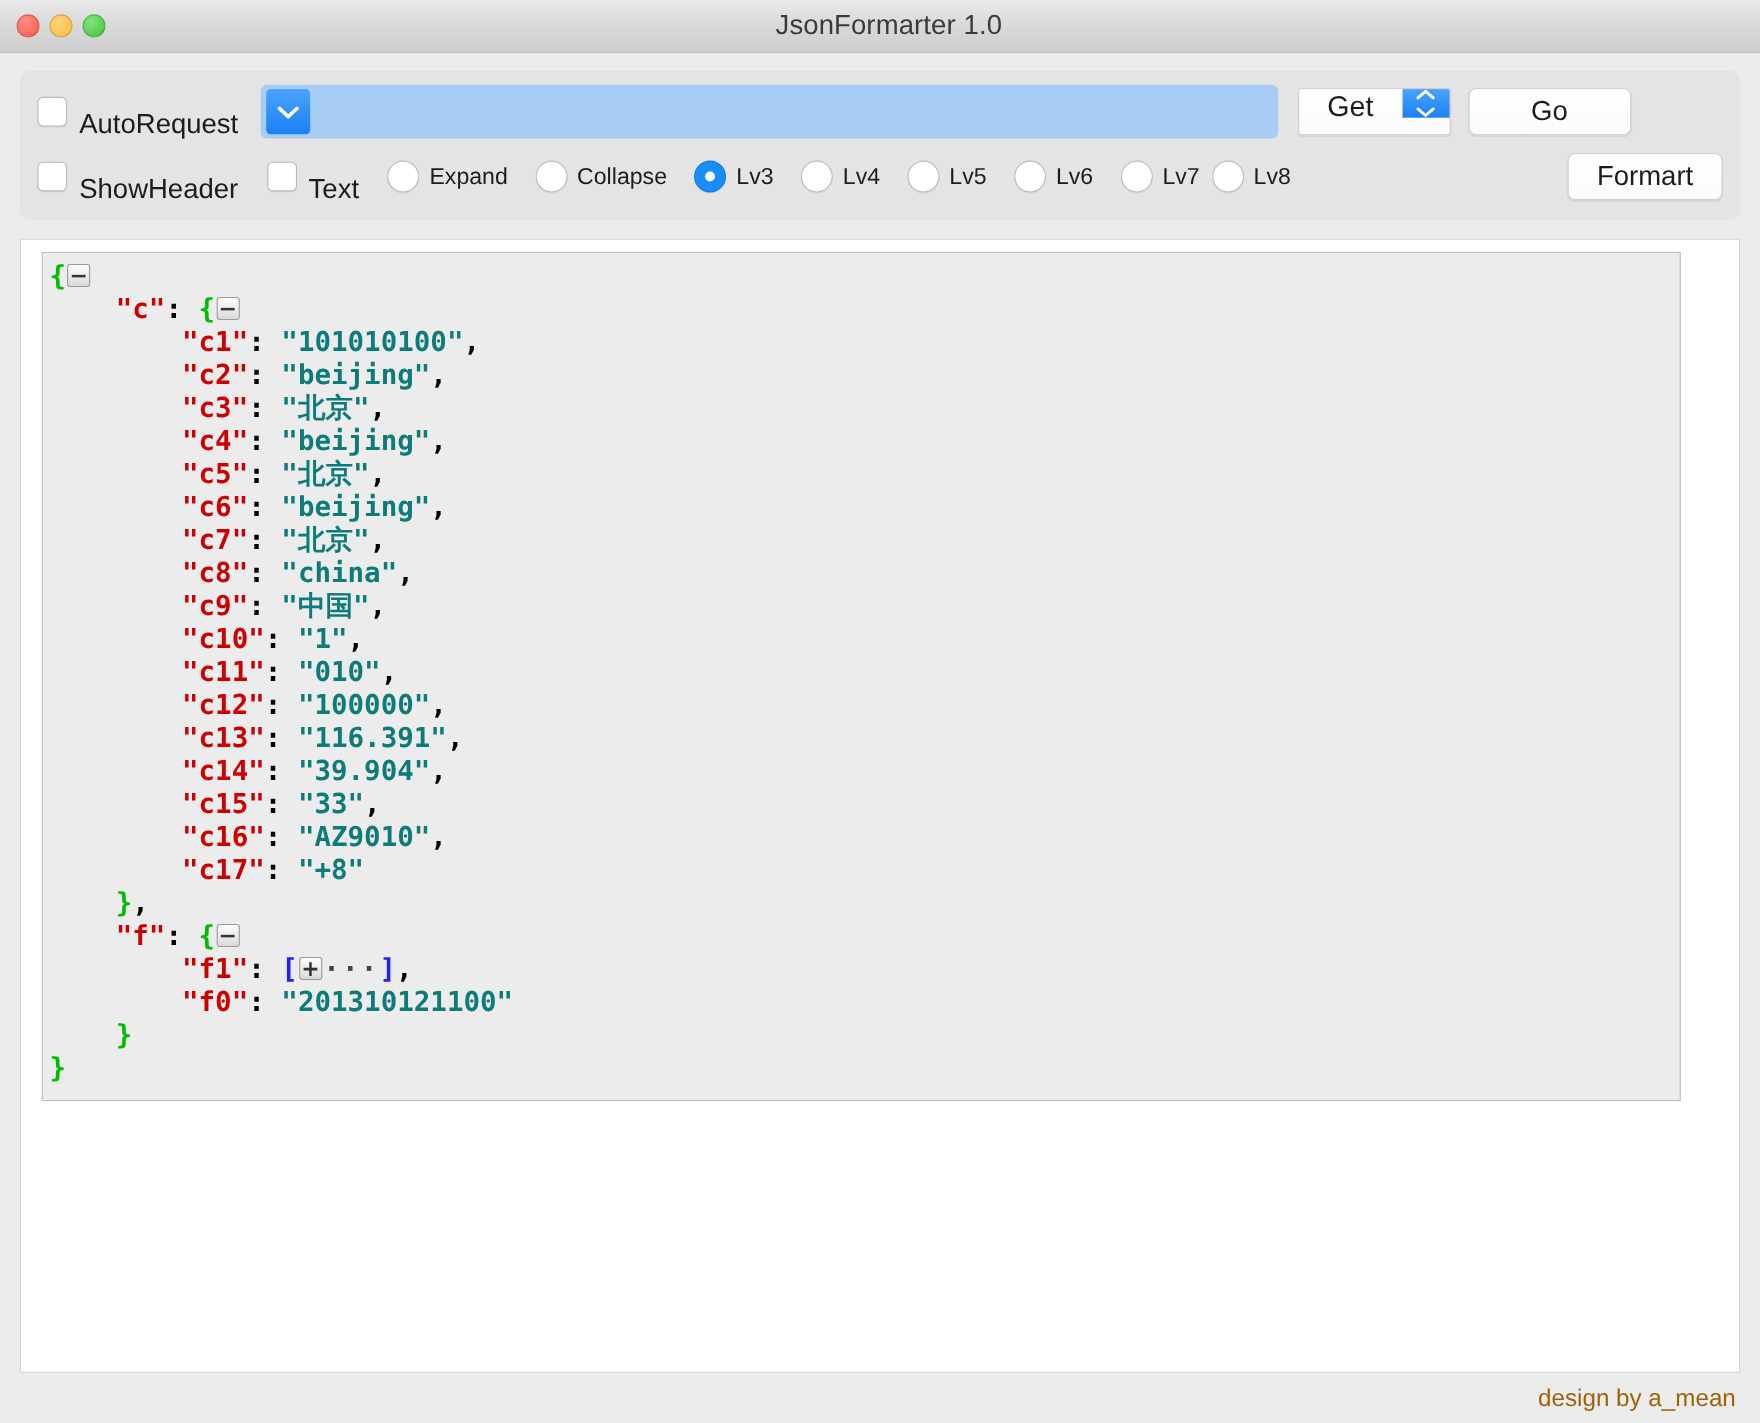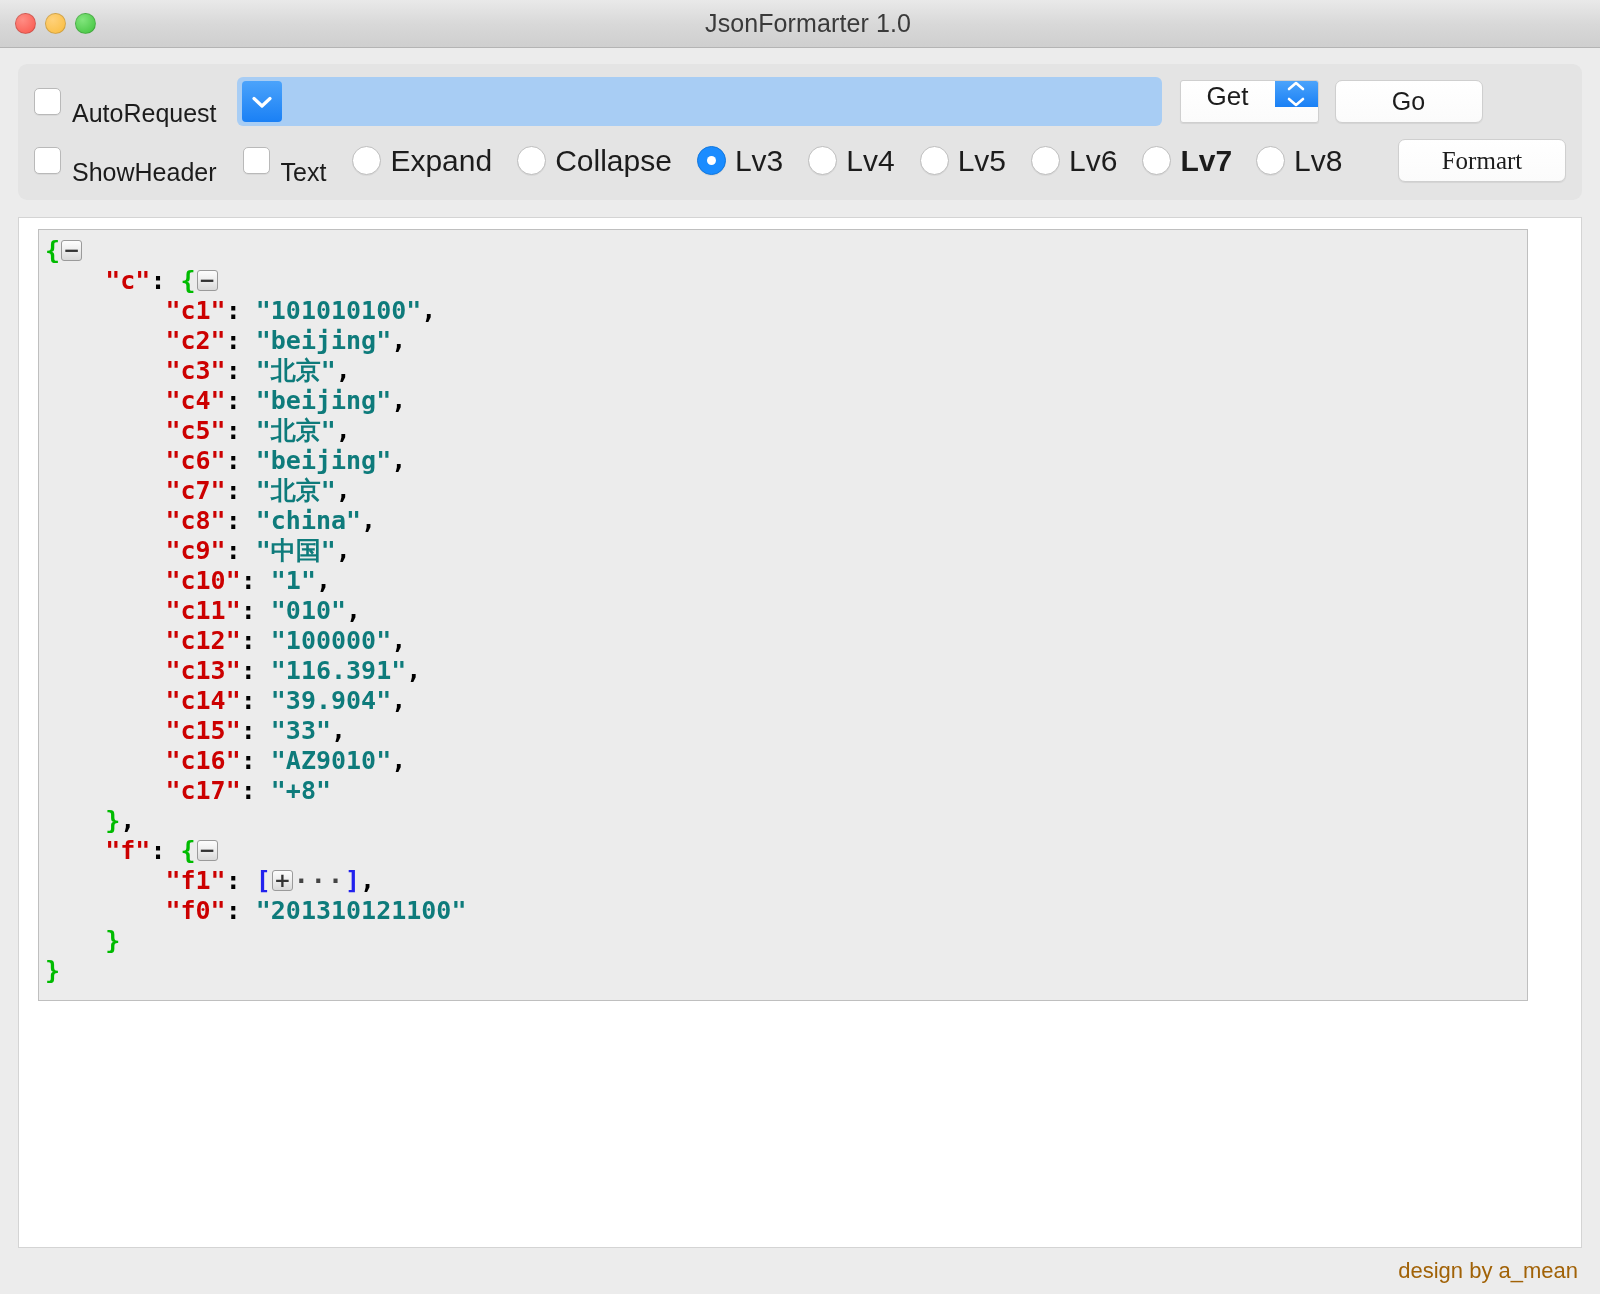--- a/index.html
+++ b/index.html
@@ -123,21 +123,21 @@
   .radio.on::after {
     content: "";
     position: absolute;
     left: 50%; top: 50%;
     width: 9px; height: 9px;
     margin: -4.5px 0 0 -4.5px;
     border-radius: 50%;
     background: #ffffff;
   }
   .radio-label {
-    font-size: 30px;
+    font-size: 21px;
     color: #1c1c1c;
     white-space: nowrap;
     text-align: center;
   }
 
   
   .combo {
     position: relative;
     width: 925px;
     height: 49px;
@@ -217,21 +217,21 @@
   .stepper-arrows {
     flex: 0 0 43px;
     background: linear-gradient(to bottom, #4ba3fb, #1a80f5);
     display: flex;
     flex-direction: column;
     align-items: center;
     justify-content: center;
     gap: 4px;
   }
   .go-btn { margin-left: 16px; width: 148px; }
-  .formart-btn { width: 168px; font-family: Liberation Serif, serif; }
+  .formart-btn { width: 141px; }
   .spacer { flex: 1 1 auto; }
 
   
   .content {
     flex: 1 1 auto;
     margin: 17px 18px 0 18px;
     background: #ffffff;
     border: 1px solid #d4d4d4;
     position: relative;
     overflow: hidden;
@@ -377,21 +377,21 @@
         <div class="radio-wrap" style="margin-right:25px;">
           <div class="radio"></div>
           <span class="radio-label">Lv5</span>
         </div>
 
         <div class="radio-wrap" style="margin-right:25px;">
           <div class="radio"></div>
           <span class="radio-label">Lv6</span>
         </div>
 
-        <div class="radio-wrap" style="margin-right:24px;font-weight:bold;">
+        <div class="radio-wrap" style="margin-right:11px;">
           <div class="radio"></div>
           <span class="radio-label">Lv7</span>
         </div>
 
         <div class="radio-wrap">
           <div class="radio"></div>
           <span class="radio-label">Lv8</span>
         </div>
 
         <div class="spacer"></div>

